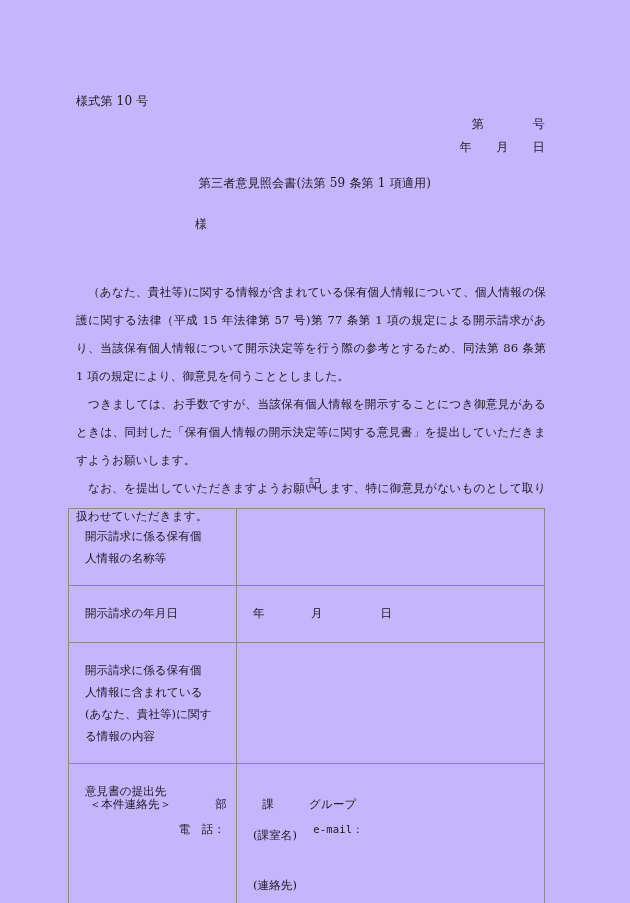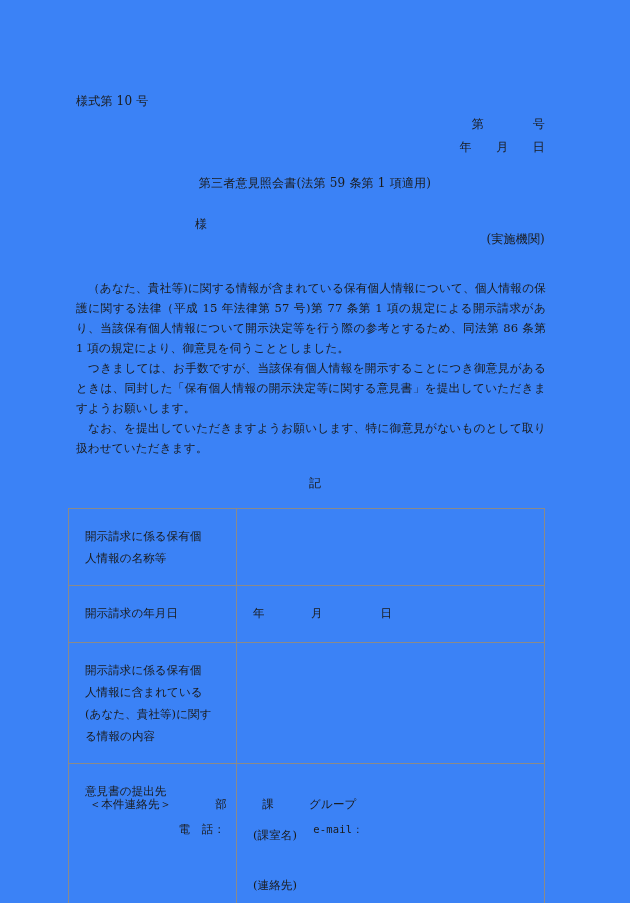--- a/index.html
+++ b/index.html
@@ -10,21 +10,21 @@
   }
   body {
     font-family: "Liberation Serif", "DejaVu Serif", serif;
     color: #1a1a1a;
     -webkit-font-smoothing: antialiased;
   }
   #page {
     position: relative;
     width: 630px;
     height: 903px;
-    background: #3b82f6;
+    background: #c4b5fd;
     overflow: hidden;
     box-sizing: border-box;
   }
 
   
   .jp {
     font-family: "DejaVu Serif", "Liberation Serif", serif;
     font-size: 11.5px;
     line-height: 1;
     letter-spacing: 0.2px;
@@ -79,21 +79,21 @@
   
   #body-text {
     position: absolute;
     left: 76px;
     top: 278px;
     width: 470px;
   }
   .para {
     font-family: "DejaVu Serif", "Liberation Serif", serif;
     font-size: 11.6px;
-    line-height: 20px;
+    line-height: 28px;
     text-align: justify;
     text-justify: inter-ideograph;
     margin: 0 0 0 0;
     text-indent: 12px;
     letter-spacing: 0.15px;
   }
 
   
   #ki-marker {
     left: 0;
@@ -172,21 +172,20 @@
   <div class="abs jp" id="form-number">様式第 10 号</div>
 
   <div class="abs jp" id="doc-number-line">第　　　　号</div>
 
   <div class="abs jp" id="doc-date-line">年　　月　　日</div>
 
   <div class="abs jp" id="doc-title">第三者意見照会書(法第 59 条第 1 項適用)</div>
 
   <div class="abs jp" id="addressee-line">様</div>
 
-  <div class="abs jp" id="issuer-line">(実施機関)</div>
 
   <div id="body-text">
     <p class="para">（あなた、貴社等)に関する情報が含まれている保有個人情報について、個人情報の保護に関する法律（平成 15 年法律第 57 号)第 77 条第 1 項の規定による開示請求があり、当該保有個人情報について開示決定等を行う際の参考とするため、同法第 86 条第 1 項の規定により、御意見を伺うこととしました。</p>
     <p class="para">つきましては、お手数ですが、当該保有個人情報を開示することにつき御意見があるときは、同封した「保有個人情報の開示決定等に関する意見書」を提出していただきますようお願いします。</p>
     <p class="para">なお、を提出していただきますようお願いします、特に御意見がないものとして取り扱わせていただきます。</p>
   </div>
 
   <div class="abs jp" id="ki-marker">記</div>
 
   <table id="form-table">

